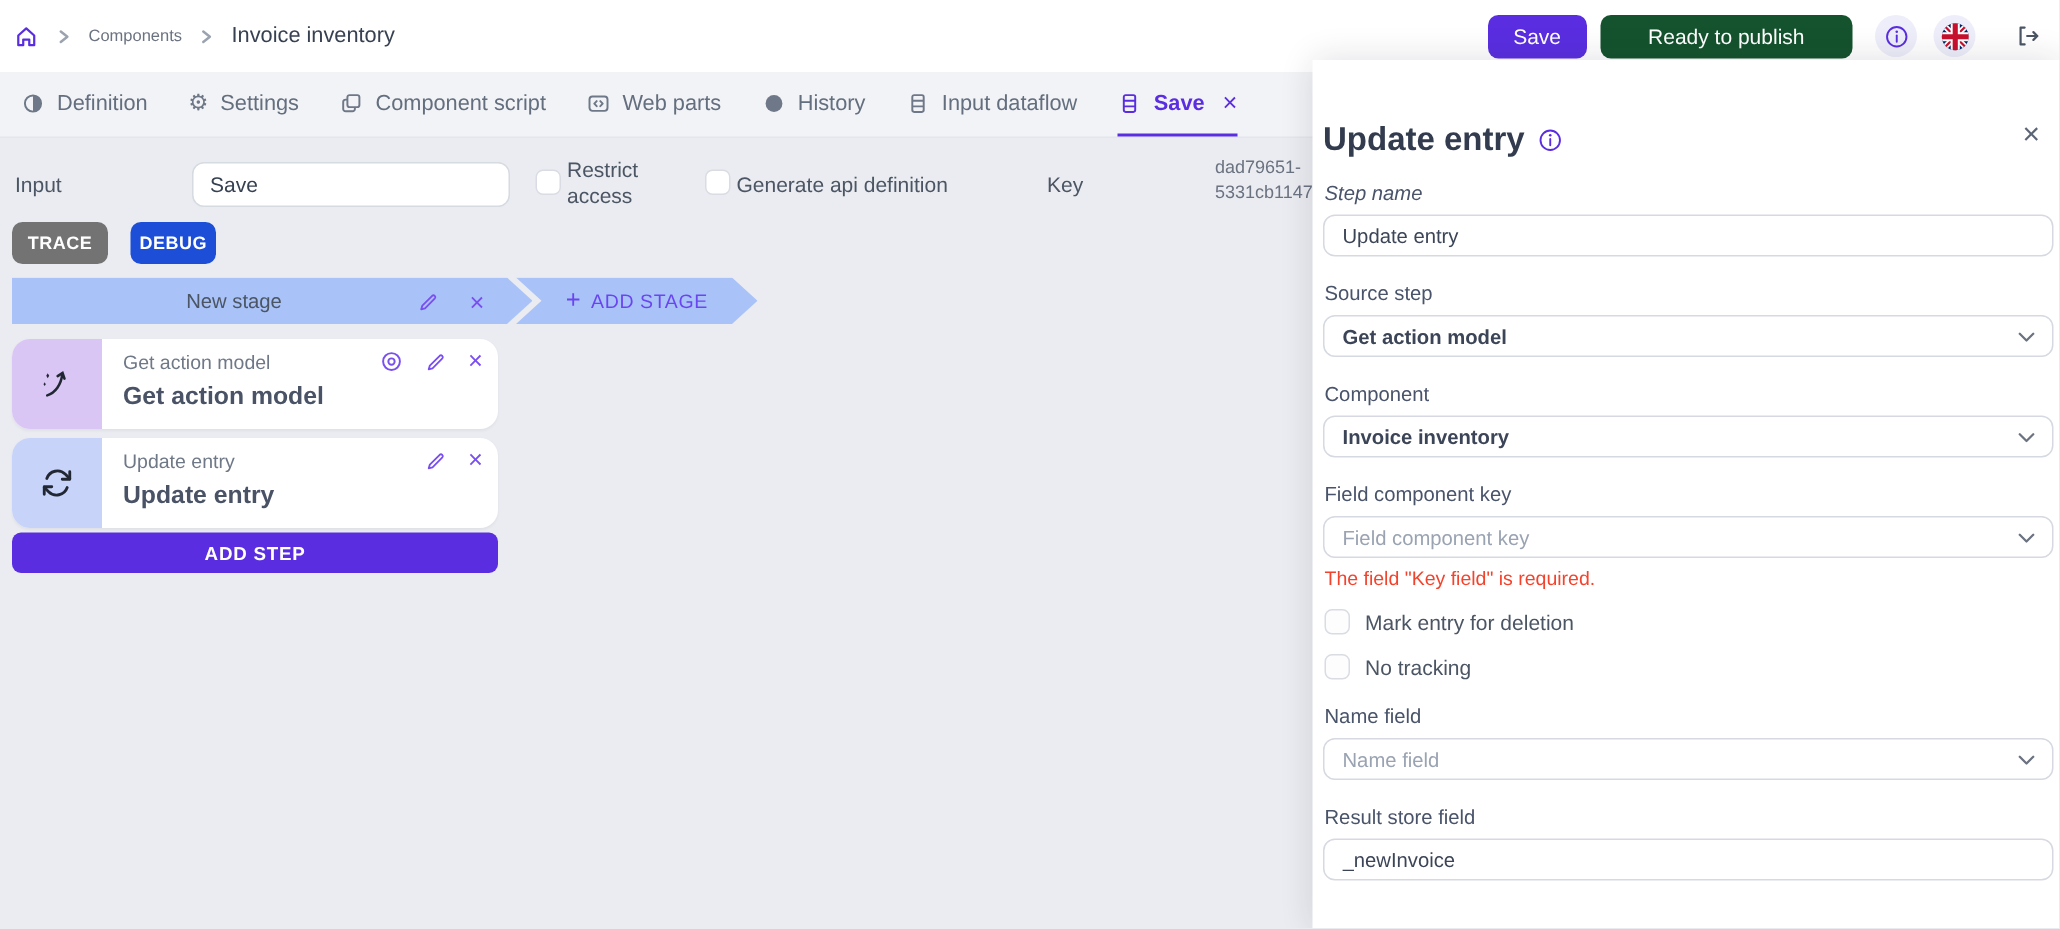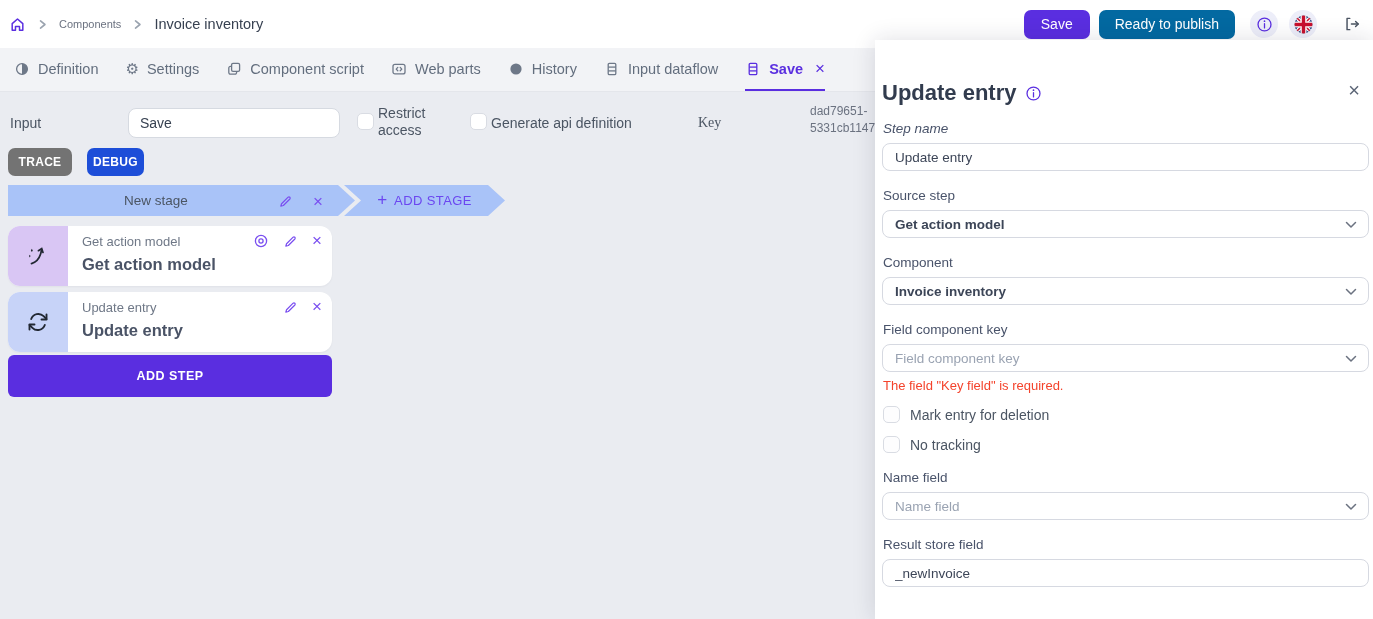--- a/index.html
+++ b/index.html
@@ -9,21 +9,21 @@
 
   
   .topbar { position:absolute; top:0; left:0; width:100%; height:48px; background:#ffffff; z-index:2; }
   .crumbs { position:absolute; left:9px; top:0; height:48px; display:flex; align-items:center; gap:11px; }
   .crumb-sep { display:flex; align-items:center; }
   .crumb-link { font-size:11px; color:#6b7280; }
   .crumb-current { font-size:14.5px; color:#374151; }
   .top-actions { position:absolute; right:12px; top:0; height:48px; display:flex; align-items:center; }
   .btn { border:none; cursor:pointer; font-family:inherit; }
   .btn-save { height:29px; padding:0 17px; border-radius:7px; background:#5a2ee0; color:#fff; font-size:14px; }
-  .btn-publish { height:29px; padding:0 16px; border-radius:7px; background:#0369a1; color:#ffffff; font-size:14px; margin-left:9px; }
+  .btn-publish { height:29px; padding:0 32px; border-radius:7px; background:#14532d; color:#ffffff; font-size:14px; margin-left:9px; }
   .icon-circle { width:28px; height:28px; border-radius:50%; background:#edeef9; display:flex; align-items:center; justify-content:center; }
   .ic-info-circle { margin-left:15px; }
   .ic-flag-circle { margin-left:11px; }
   .ic-logout { margin-left:26px; display:flex; align-items:center; }
 
   
   .tabbar { position:absolute; top:48px; left:0; width:100%; height:44px; background:#f2f3f6;
             border-bottom:1px solid #e4e6eb; display:flex; align-items:stretch; padding-left:14px; gap:27px; z-index:1; }
   .tab { display:flex; align-items:center; gap:8px; font-size:14.5px; color:#636e7e; cursor:pointer; border-bottom:2px solid transparent; }
   .tab.active { color:#5a2ee0; font-weight:700; border-bottom-color:#5a2ee0; }
@@ -64,21 +64,21 @@
   .step-ic-area { width:60px; flex:none; display:flex; align-items:center; justify-content:center; }
   .step-ic-area.purple { background:#d9c6f4; }
   .step-ic-area.blue { background:#c7d3f8; }
   .step-body { flex:1; position:relative; padding:8px 12px 8px 14px; }
   .step-type { font-size:13px; color:#6f7887; }
   .step-name { font-size:16.5px; font-weight:700; color:#4a5366; margin-top:6px; }
   .step-icons { position:absolute; top:7px; right:10px; display:flex; gap:14px; align-items:center; }
   .step-icons .x { font-size:17px; color:#7a4ff0; line-height:16px; cursor:pointer; }
   .mini-ic { cursor:pointer; display:flex; align-items:center; }
 
-  .btn-add-step { position:absolute; left:8px; top:263px; width:324px; height:42px; border-radius:6px;
+  .btn-add-step { position:absolute; left:8px; top:263px; width:324px; height:27px; border-radius:6px;
                   background:#5a2ee0; color:#fff; font-size:12.5px; font-weight:700; letter-spacing:.5px; }
 
   
   .panel { position:absolute; left:875px; top:40px; width:498px; height:579px; background:#fff; z-index:10;
            box-shadow:0 0 22px rgba(25,30,60,.14); padding:40px 4px 0 7px; }
   .panel-head { display:flex; align-items:center; gap:9px; }
   .panel-title { font-size:22px; font-weight:700; color:#323c4e; }
   .panel-close { position:absolute; top:42px; right:13px; font-size:20px; color:#5b6576; cursor:pointer; line-height:16px; }
   .plabel { font-size:13.5px; color:#49536a; margin:0 0 7px 1px; }
   .plabel.mt { margin-top:17px; }
@@ -213,21 +213,21 @@
 
     <span class="field-label" style="left:10px; top:23px;">Input</span>
     <input class="txt-input" style="left: 128px; top: 16px; width: 212px; height: 30px;" value="Save">
 
     <span class="cb" style="left:357px; top:21px;"></span>
     <span class="field-label" style="left:378px; top:13px; width:58px; line-height:17px;">Restrict access</span>
 
     <span class="cb" style="left:470px; top:21px;"></span>
     <span class="field-label" style="left:491px; top:23px;">Generate api definition</span>
 
-    <span class="field-label" style="left:698px; top:23px;font-family:Liberation Serif, serif;">Key</span>
+    <span class="field-label" style="left:698px; top:23px;">Key</span>
     <div class="key-value">
       <div>dad79651-</div>
       <div>5331cb1147</div>
     </div>
 
     <button class="btn btn-trace">TRACE</button>
     <button class="btn btn-debug">DEBUG</button>
 
     <div class="stage-seg1">
       <span class="stage-name">New stage</span>

